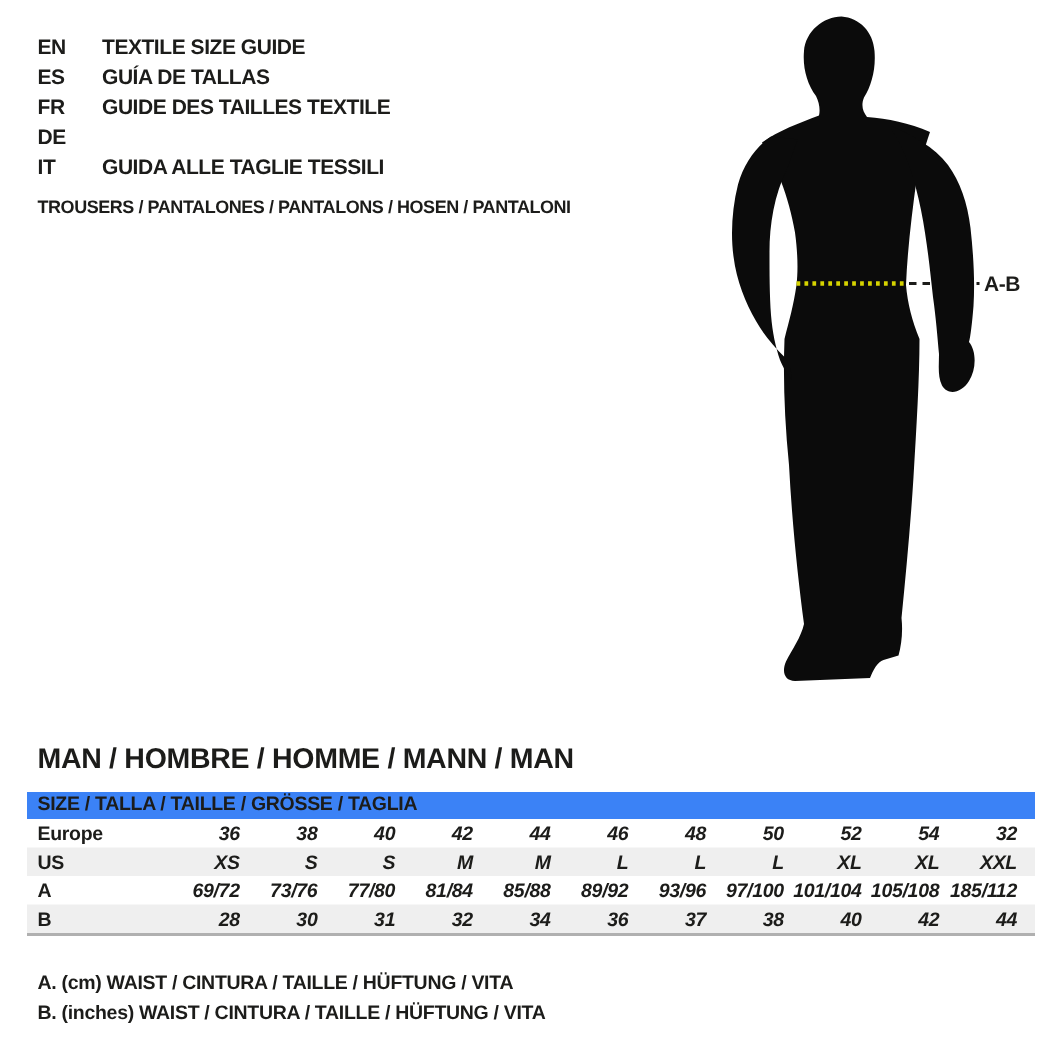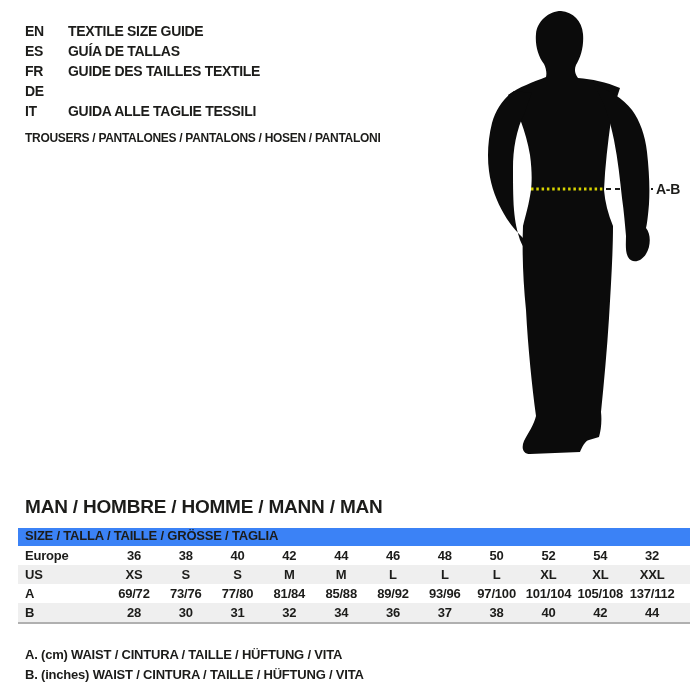--- a/index.html
+++ b/index.html
@@ -31,21 +31,21 @@
   
   .size-table { position: absolute; left: 18px; top: 528px; width: 672px;
                 border-bottom: 2px solid #b0b0b0;
                 font-weight: bold; font-size: 13px; letter-spacing: -0.2px; }
   .thead { height: 18px; background: #3b82f6; display: flex; align-items: flex-start;
            padding-left: 7px; }
   .trow  { display: grid; grid-template-columns: 90px repeat(11, 1fr);
            align-items: center; height: 19px; padding-right: 12px; }
   .trow.stripe { background: #efefef; }
   .tlabel { padding-left: 7px; }
-  .tcell  { text-align: center; }
+  .tcell  { text-align: right; font-style: italic; }
 
   
   .footnotes { position: absolute; left: 25px; top: 647px; }
   .footnote  { height: 20px; font-weight: bold; font-size: 13px; letter-spacing: -0.2px; }
 </style>
 </head>
 <body>
 
 <div class="page">
 
@@ -140,21 +140,21 @@
           <div class="tcell">69/72</div>
           <div class="tcell">73/76</div>
           <div class="tcell">77/80</div>
           <div class="tcell">81/84</div>
           <div class="tcell">85/88</div>
           <div class="tcell">89/92</div>
           <div class="tcell">93/96</div>
           <div class="tcell">97/100</div>
           <div class="tcell">101/104</div>
           <div class="tcell">105/108</div>
-          <div class="tcell">137/112</div>
+          <div class="tcell">185/112</div>
         </div>
         <div class="trow stripe">
           <div class="tlabel">B</div>
           <div class="tcell">28</div>
           <div class="tcell">30</div>
           <div class="tcell">31</div>
           <div class="tcell">32</div>
           <div class="tcell">34</div>
           <div class="tcell">36</div>
           <div class="tcell">37</div>

